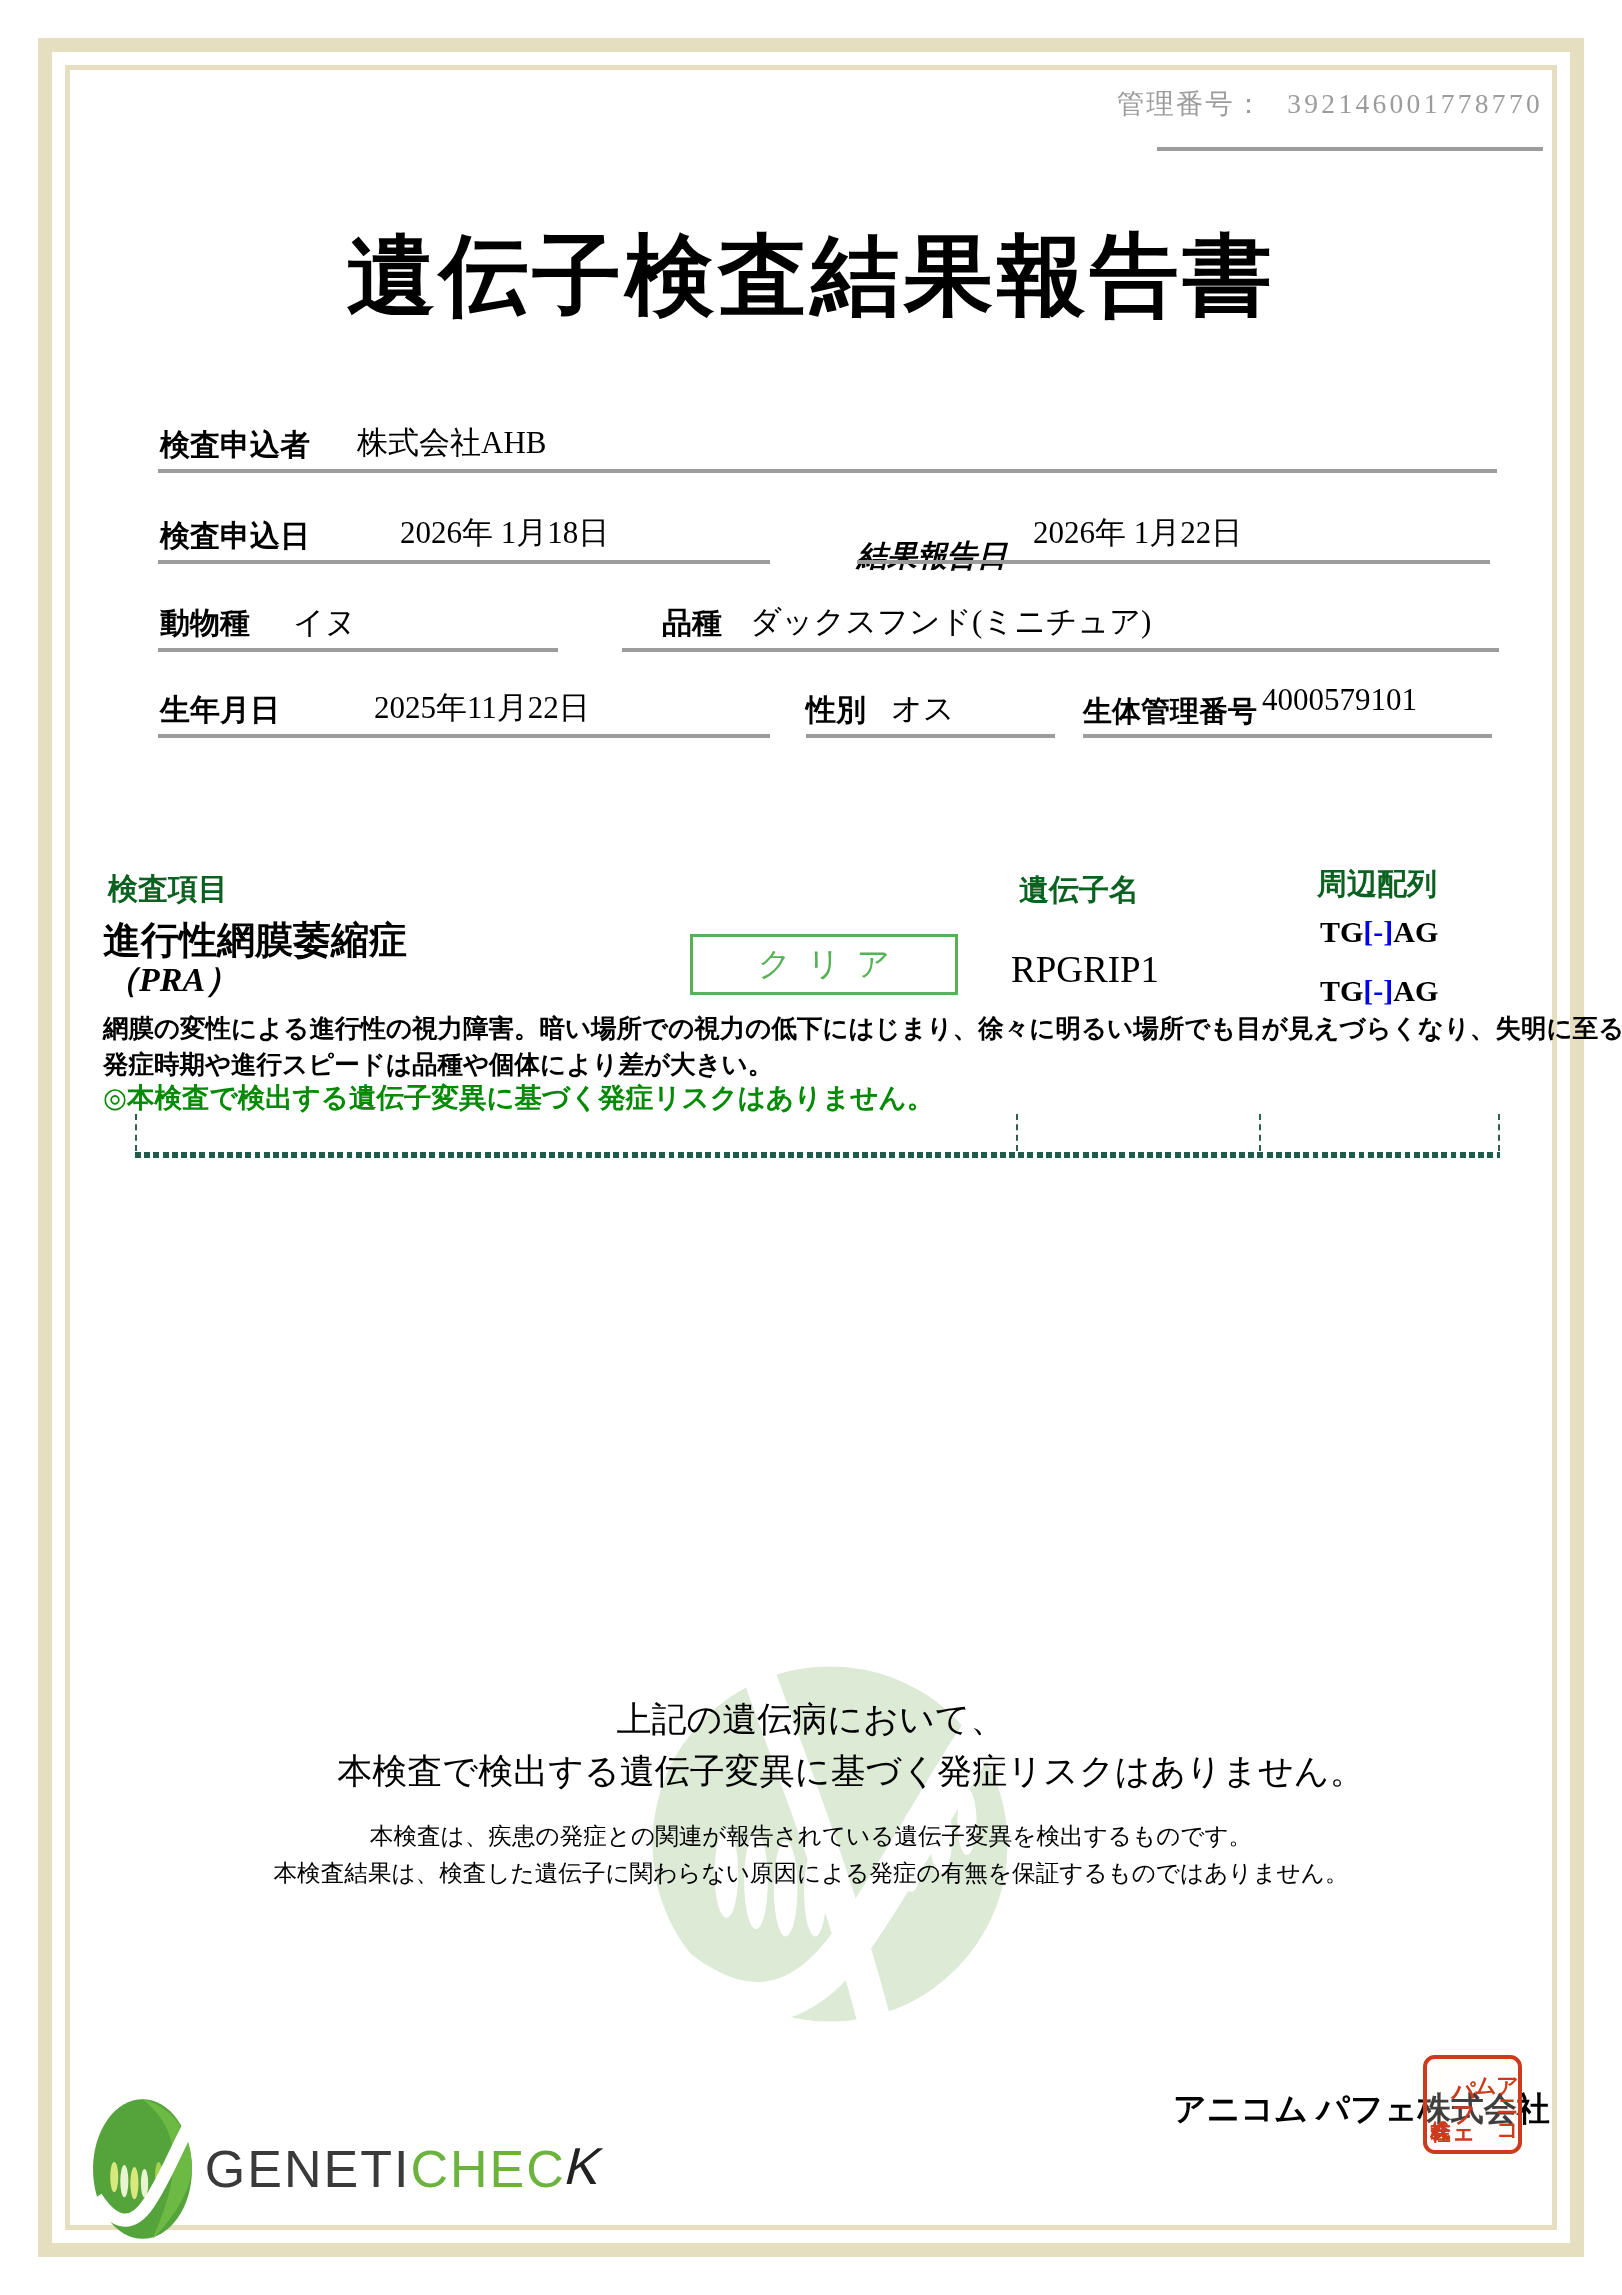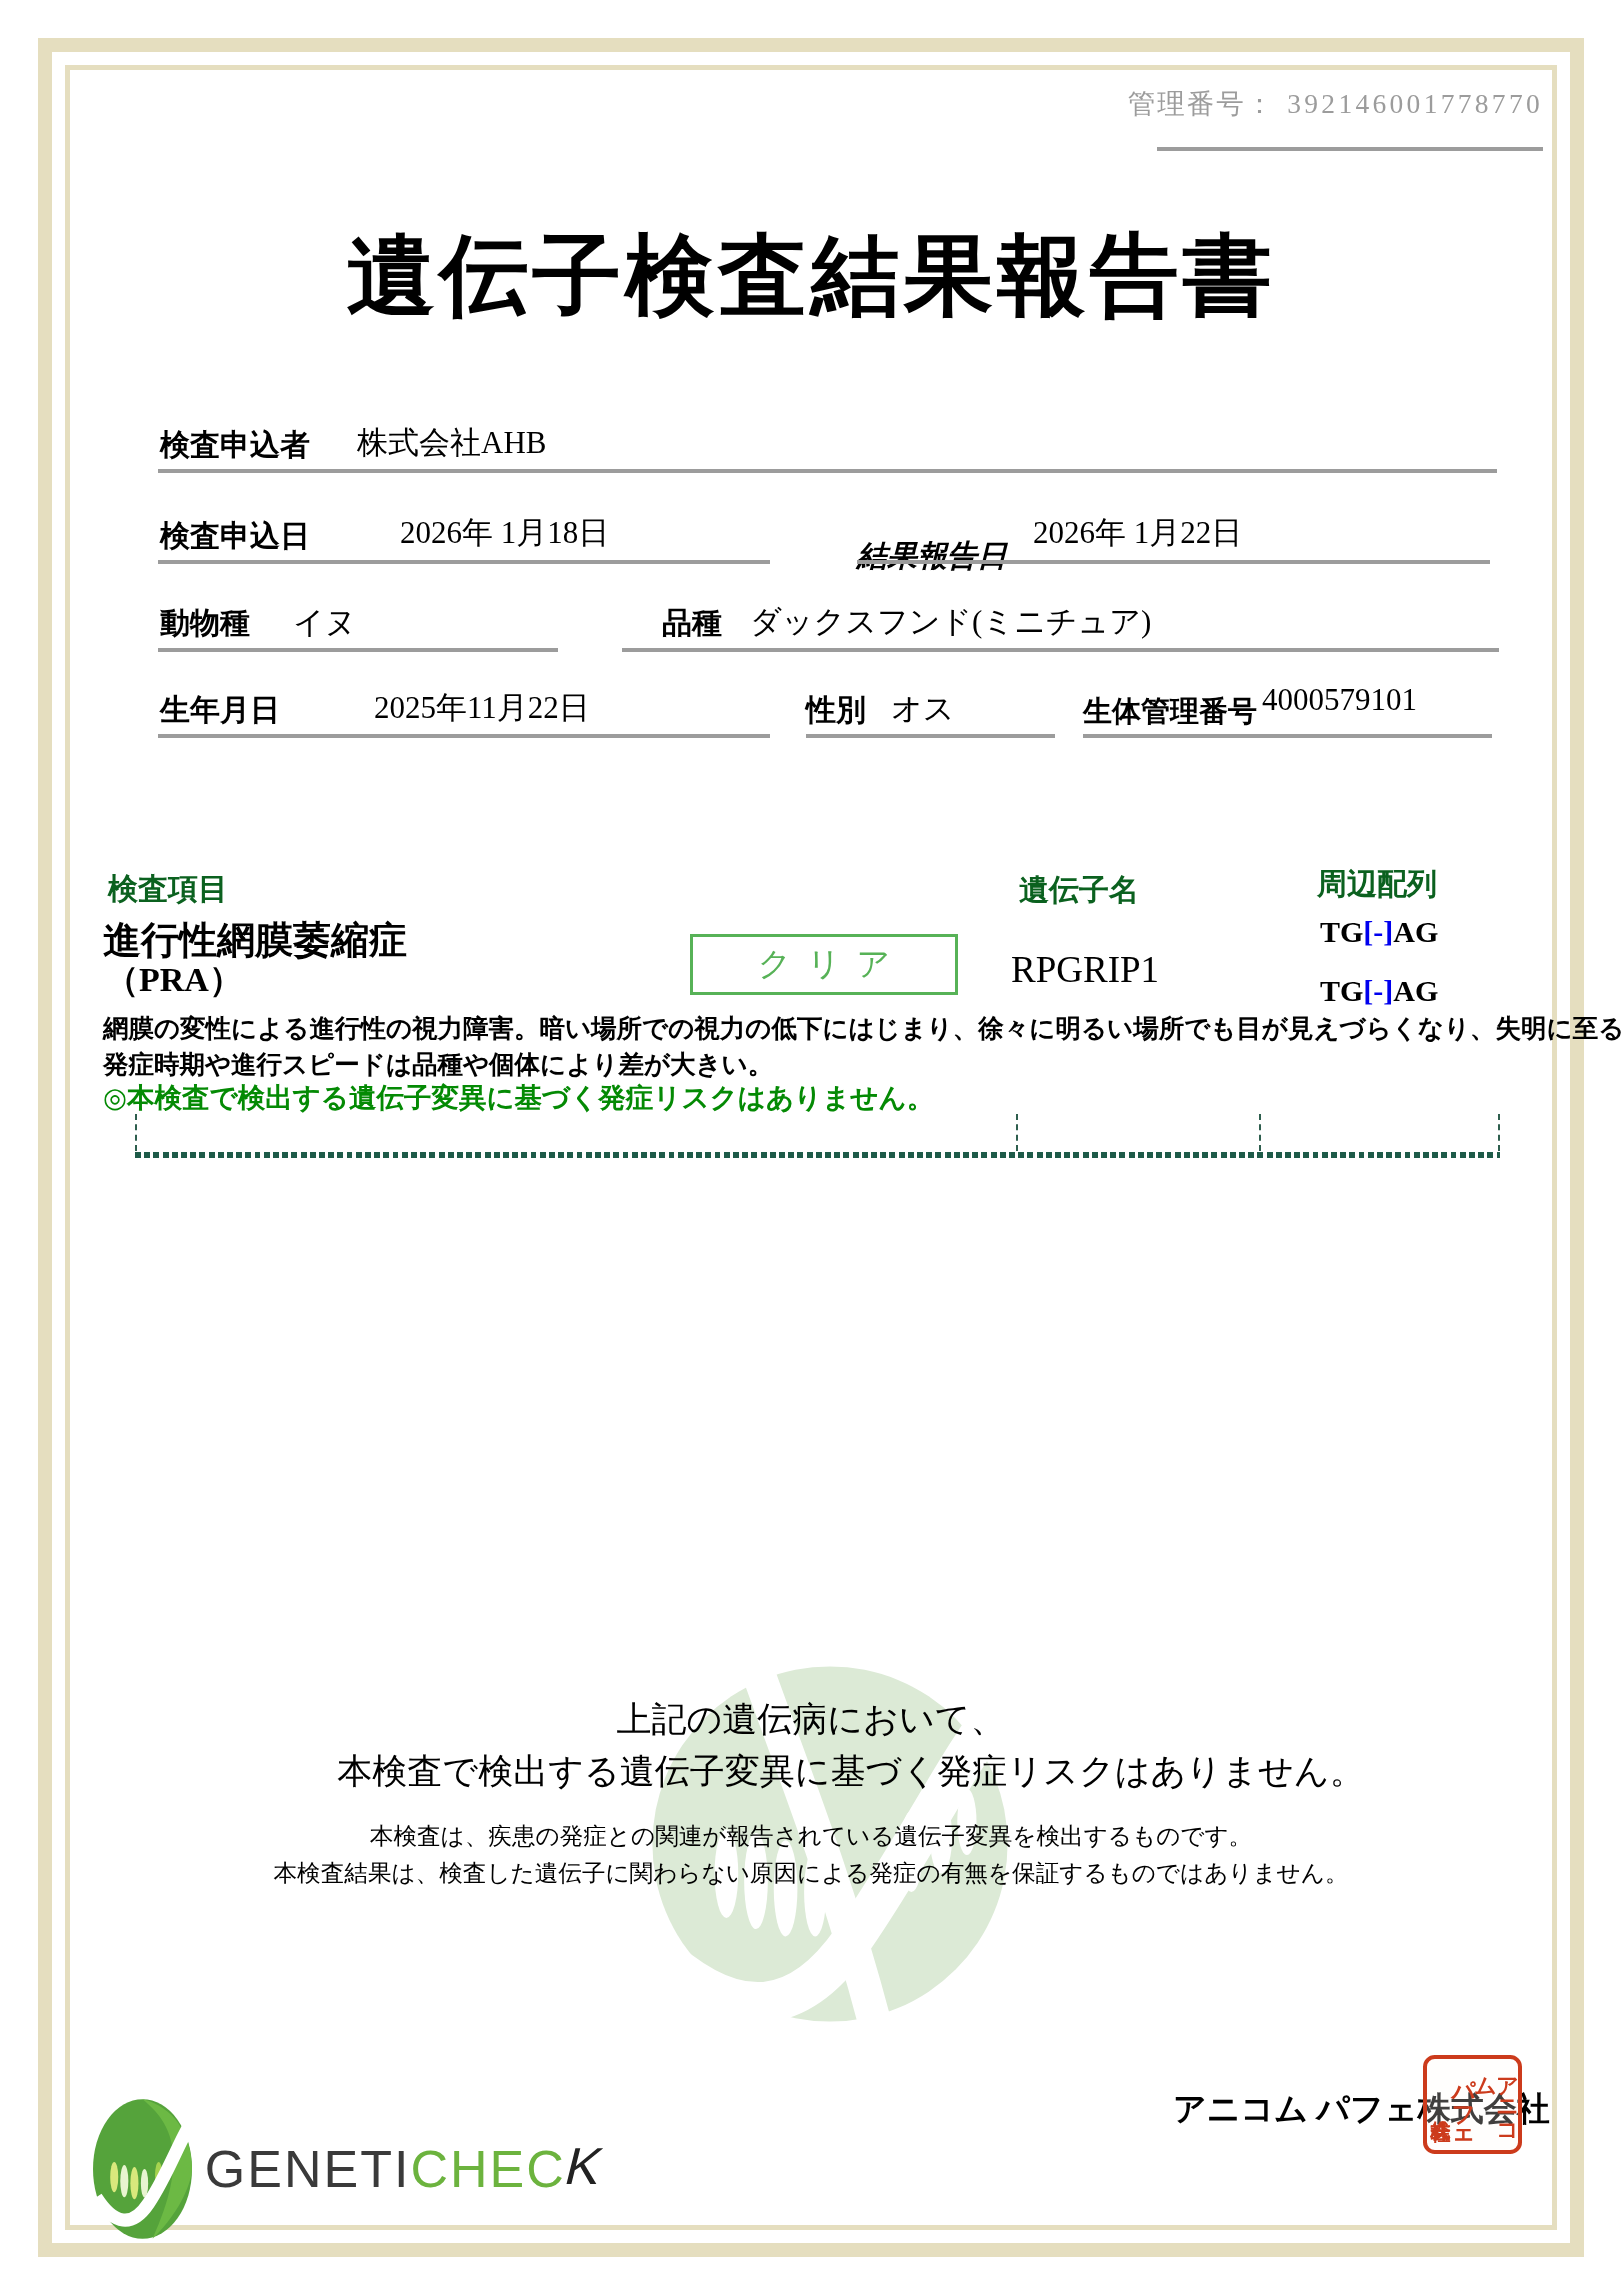--- a/index.html
+++ b/index.html
@@ -6,21 +6,21 @@
   .page{position:relative;width:1622px;height:2295px;background:#ffffff;overflow:hidden;
         font-family:"Liberation Serif","DejaVu Serif",serif;color:#000;}
   
   .frame-outer{position:absolute;top:38px;left:38px;right:38px;bottom:38px;
                border:14.4px solid #E5DEBF;pointer-events:none;}
   .frame-inner{position:absolute;top:65px;left:65px;right:65px;bottom:65px;
                border:5.9px solid #E5DEBF;pointer-events:none;}
   .abs{position:absolute;}
   .rule{position:absolute;height:3.9px;background:#9C9C9C;}
   .mgmt{position:absolute;top:86px;right:79px;font-size:27.5px;color:#9C9C9C;letter-spacing:2px;white-space:nowrap;}
-  .mgmt .num{font-family:"Liberation Serif","DejaVu Serif",serif;margin-left:12px;letter-spacing:3.3px;}
+  .mgmt .num{font-family:"Liberation Serif","DejaVu Serif",serif;margin-left:23px;letter-spacing:3.3px;}
   .title{position:absolute;top:216px;left:0;width:100%;text-align:center;
          font-size:89px;font-weight:bold;letter-spacing:3.9px;}
   .lbl{font-size:30px;font-weight:bold;white-space:nowrap;text-align:center;}
   .val{font-size:31px;font-weight:500;white-space:nowrap;}
   .ghead{font-size:30px;font-weight:bold;color:#0B611F;white-space:nowrap;}
   .disease{font-size:38px;font-weight:bold;white-space:nowrap;}
   .disease-abbr{font-size:34px;font-weight:bold;white-space:nowrap;}
   .clear-box{position:absolute;left:690px;top:934px;width:262px;height:55px;
              border:3.3px solid #57B257;display:flex;align-items:center;justify-content:center;}
   .clear-box span{font-size:33px;color:#57B257;letter-spacing:15.7px;padding-left:15.7px;}
@@ -96,21 +96,21 @@
   <div class="rule" style="left:158px;top:734px;width:612px;"></div>
   <div class="abs lbl" style="left:806px;top:690px;">性別</div>
   <div class="abs val" style="left:891px;top:688px;">オス</div>
   <div class="rule" style="left:806px;top:734px;width:249px;"></div>
   <div class="abs lbl" style="left:1083px;top:692px;font-size:29px;">生体管理番号</div>
   <div class="abs val" style="left:1262px;top:682px;">4000579101</div>
   <div class="rule" style="left:1083px;top:734px;width:409px;"></div>
 
   <div class="abs ghead" style="left:108px;top:869px;">検査項目</div>
   <div class="abs disease" style="left:103px;top:915px;">進行性網膜萎縮症</div>
-  <div class="abs disease-abbr" style="left:105px;top:957px;">（PRA）</div>
+  <div class="abs disease-abbr" style="left:105px;top:957px;font-style:italic;">（PRA）</div>
 
   <div class="clear-box">
     <span>クリア</span>
   </div>
 
   <div class="abs ghead" style="left:1019px;top:870px;">遺伝子名</div>
   <div class="abs gene" style="left:1011px;top:948px;">RPGRIP1</div>
 
   <div class="abs ghead" style="left:1317px;top:864px;">周辺配列</div>
   <div class="abs seq" style="left:1320px;top:915px;">

